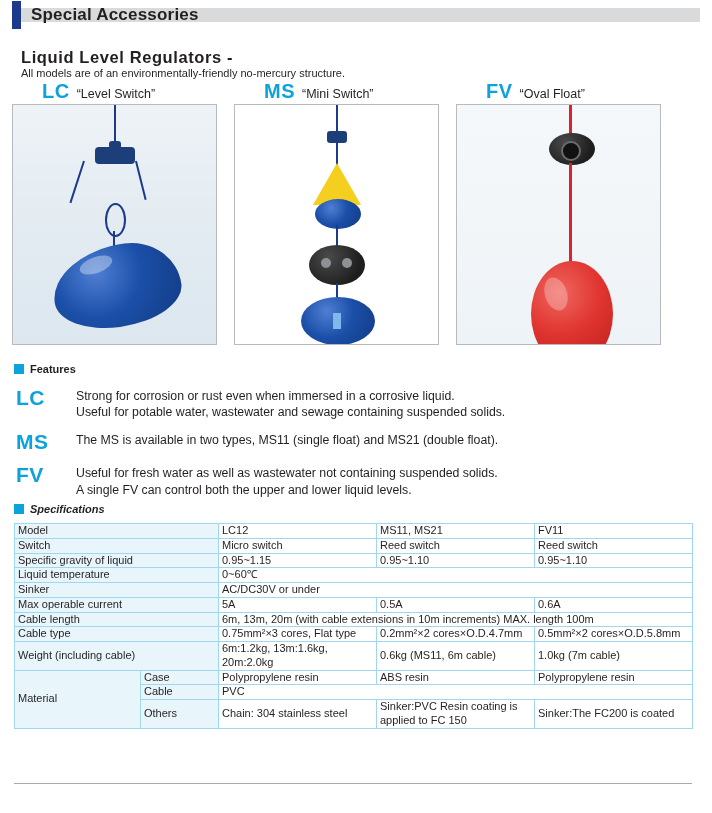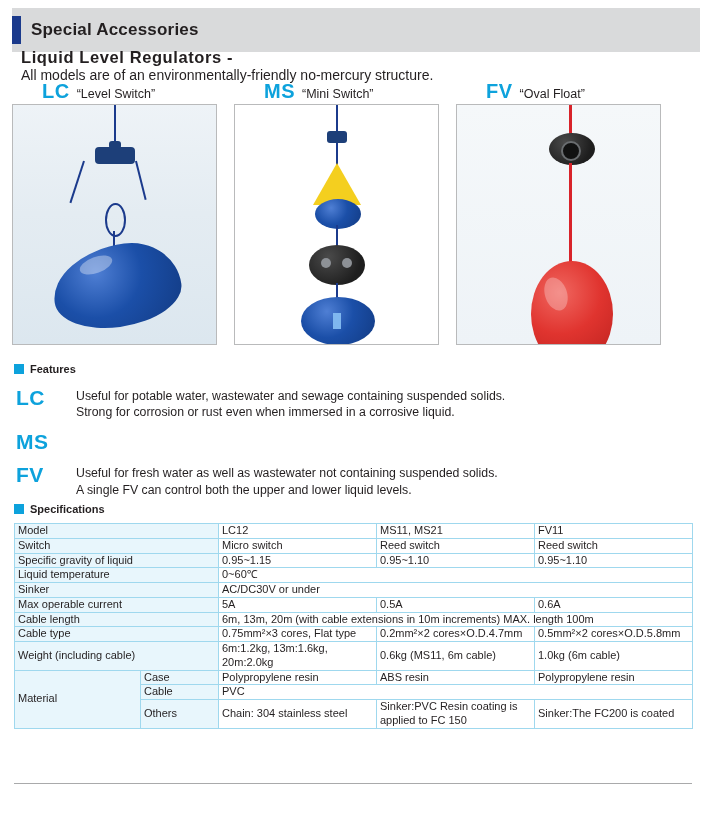--- a/index.html
+++ b/index.html
@@ -21,21 +21,21 @@
     height: 813px;
     box-sizing: border-box;
   }
 
   
   .header-bar {
     position: absolute;
     left: 12px;
     top: 8px;
     width: 688px;
-    height: 44px;
+    height: 14px;
     background: #d9dadb;
     display: flex;
     align-items: center;
   }
   .header-accent {
     width: 9px;
     height: 28px;
     background: #1b3a8c;
     margin-right: 10px;
   }
@@ -56,21 +56,21 @@
     align-items: baseline;
     flex-direction: column;
   }
   .subtitle-main {
     font-size: 16.5px;
     font-weight: bold;
     letter-spacing: 0.6px;
     white-space: nowrap;
   }
   .subtitle-rest {
-    font-size: 14px;
+    font-size: 11px;
     margin-left: 5px;
     white-space: nowrap;
   }
 
   
   .products {
     position: absolute;
     left: 12px;
     top: 80px;
     width: 688px;
@@ -332,41 +332,42 @@
   <div class="section-head" style="top:363px;">
     <div class="sq"></div>
     <div class="section-title">Features</div>
   </div>
 
   <div class="features">
 
     <div class="feature-row">
       <div class="feature-code">LC</div>
       <div class="feature-lines">
+        <div>Strong for corrosion or rust even when immersed in a corrosive liquid.</div>
         <div>Useful for potable water, wastewater and sewage containing suspended solids.</div>
-        <div>Strong for corrosion or rust even when immersed in a corrosive liquid.</div>
       </div>
     </div>
 
     <div class="feature-row">
       <div class="feature-code">MS</div>
       <div class="feature-lines">
+        <div>The MS is available in two types, MS11 (single float) and MS21 (double float).</div>
       </div>
     </div>
 
     <div class="feature-row">
       <div class="feature-code">FV</div>
       <div class="feature-lines">
         <div>Useful for fresh water as well as wastewater not containing suspended solids.</div>
         <div>A single FV can control both the upper and lower liquid levels.</div>
       </div>
     </div>
   </div>
 
-  <div class="section-head" style="top:503px;">
+  <div class="section-head" style="top:503px;font-style:italic;">
     <div class="sq"></div>
     <div class="section-title">Specifications</div>
   </div>
 
   <div class="spec-wrap">
     <table class="spec">
       <colgroup>
         <col class="col-label">
         <col class="col-sub">
         <col class="col-val">
@@ -422,21 +423,21 @@
         <td class="rowhead" colspan="2">Cable type</td>
         <td>0.75mm²×3 cores, Flat type</td>
         <td>0.2mm²×2 cores×O.D.4.7mm</td>
         <td>0.5mm²×2 cores×O.D.5.8mm</td>
       </tr>
 
       <tr>
         <td class="rowhead" colspan="2">Weight (including cable)</td>
         <td>6m:1.2kg, 13m:1.6kg, 20m:2.0kg</td>
         <td>0.6kg (MS11, 6m cable)</td>
-        <td>1.0kg (6m cable)</td>
+        <td>1.0kg (7m cable)</td>
       </tr>
 
       <tr>
         <td class="rowhead" rowspan="3">Material</td>
         <td class="rowhead">Case</td>
         <td>Polypropylene resin</td>
         <td>ABS resin</td>
         <td>Polypropylene resin</td>
       </tr>
 

